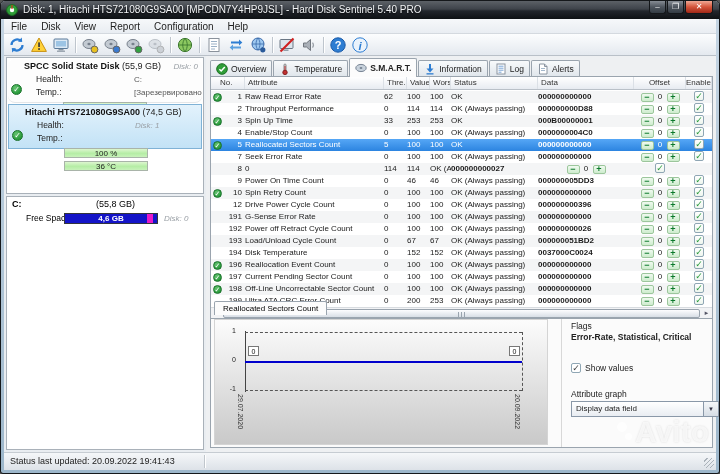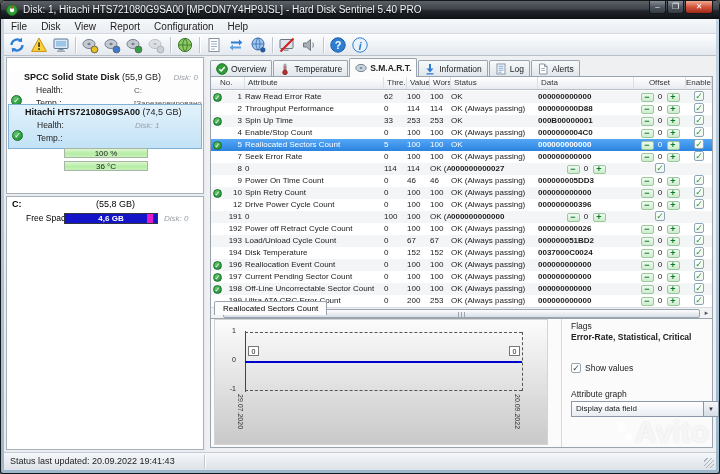--- a/index.html
+++ b/index.html
@@ -301,21 +301,21 @@
           <text x="9" y="13.5" text-anchor="middle" font-size="11.5" font-weight="bold" font-style="italic" fill="#2d7dd2">i</text>
         </svg>
       </div>
     </div>
 
   <div class="content">
 
     <div class="sidebar">
       <div class="listbox disks-box">
 
-        <div class="disk-panel" style="top:12px;border-radius:7px;">
+        <div class="disk-panel" style="top:1px;border-radius:7px;">
           <div class="p-head">
             <span class="p-name">SPCC Solid State Disk</span>
             <span class="p-size">(55,9 GB)</span>
             <span class="p-disk">Disk: 0</span>
           </div>
           <div class="p-check"><span class="ok-circle">✓</span></div>
           <div class="p-row">
             <span class="p-lab">Health:</span>
             <span class="gbar">99 %</span>
             <span class="p-right">C:</span>
@@ -598,20 +598,21 @@
               <span class="c c-off">
                 <span class="obtn">−</span>
                 <span class="oval">0</span>
                 <span class="obtn">+</span>
               </span>
               <span class="c c-en"><span class="cbx">✓</span></span>
             </div>
             <div class="trow alt">
               <span class="c c-ic"></span>
               <span class="c c-no">191</span>
+              <span class="c c-attr">G-Sense Error Rate</span>
               <span class="c c-thr">0</span>
               <span class="c c-val">100</span>
               <span class="c c-wor">100</span>
               <span class="c c-sta">OK (Always passing)</span>
               <span class="c c-dat">000000000000</span>
               <span class="c c-off">
                 <span class="obtn">−</span>
                 <span class="oval">0</span>
                 <span class="obtn">+</span>
               </span>

